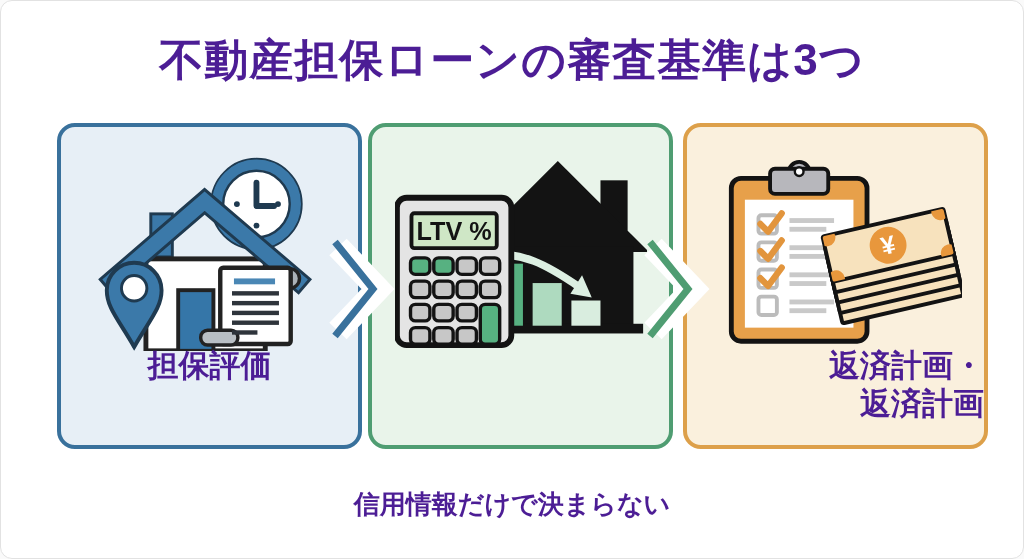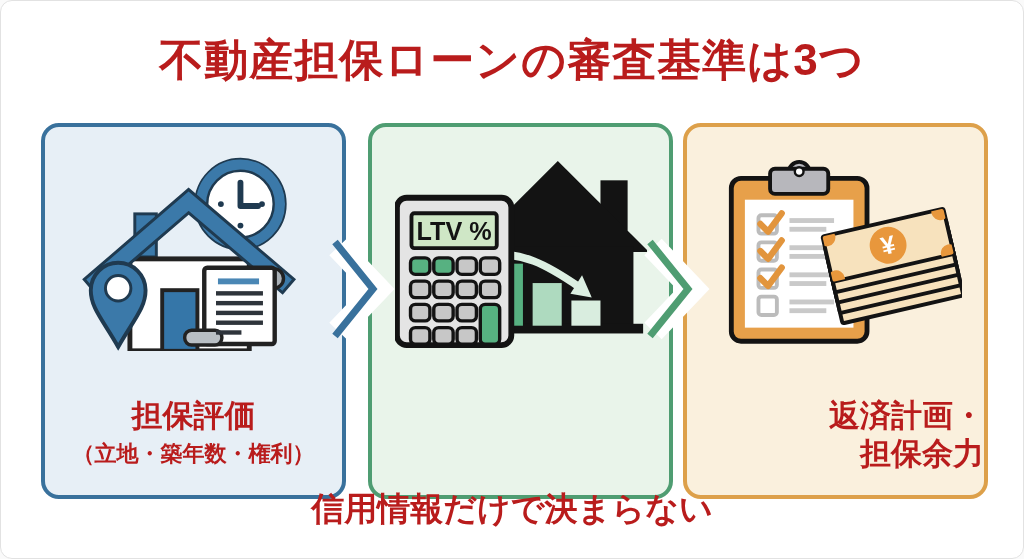--- a/index.html
+++ b/index.html
@@ -2,31 +2,31 @@
 <html><head>
 <meta charset="utf-8">
 <style>
   html,body { margin:0; padding:0; background:#fafafa; }
   * { box-sizing:border-box; }
   .stage {
     position:relative; width:1024px; height:559px; margin:0 auto;
     background:#ffffff; border:1px solid #e2e2e2; border-radius:12px;
     overflow:hidden;
     font-family:"Liberation Sans","DejaVu Sans",sans-serif;
-    color:#b91c1c;
+    color:#4c1d95;
   }
   .title {
     position:absolute; top:30px; left:0; right:0;
     text-align:center; font-size:44px; font-weight:800; letter-spacing:1px;
   }
   .card {
-    position:absolute; top:122px; width:305px; height:376px;
+    position:absolute; top:122px; width:305px; height:326px;
     border-radius:18px; border:4px solid;
   }
-  .card1 { left:40px;  background:#e7eff6; border-color:#39719c; }
+  .card1 { left:56px;  background:#e7eff6; border-color:#39719c; }
   .card2 { left:367px; background:#e9f4ea; border-color:#4f9d72; }
   .card3 { left:682px; background:#faf0dd; border-color:#dda04a; }
   .icon-wrap {
     position:absolute; top:24px; left:0; right:0; height:204px;
     display:flex; align-items:center; justify-content:center;
   }
   .card-label {
     position:absolute; left:0; right:0; bottom:58px;
     text-align:center; font-size:31px; font-weight:800;
   }
@@ -39,21 +39,21 @@
     text-align:right; font-size:31px; font-weight:800; line-height:1.22;
   }
   .connector {
     position:absolute; top:234px; width:64px; height:108px; z-index:5;
     overflow:visible;
   }
   #conn1 { left:330px; }
   #conn2 { left:645px; }
   .footer {
     position:absolute; top:486px; left:0; right:0;
-    text-align:center; font-size:33px; font-weight:800;
+    text-align:center; font-size:26px; font-weight:800;
   }
 </style>
 </head>
 <body>
 
 <div class="stage">
 
   <div class="title">不動産担保ローンの審査基準は3つ</div>
 
   <div class="card card1">
@@ -91,21 +91,20 @@
           <rect x="140" y="126" width="42" height="6" fill="#4a87b5"></rect>
           <rect x="138" y="139" width="48" height="4.5" fill="#2e343b"></rect>
           <rect x="138" y="149" width="48" height="4.5" fill="#2e343b"></rect>
           <rect x="138" y="159" width="48" height="4.5" fill="#2e343b"></rect>
           <rect x="138" y="169" width="48" height="4.5" fill="#2e343b"></rect>
           <rect x="138" y="179" width="26" height="4.5" fill="#2e343b"></rect>
         </g>
       </svg>
     </div>
     <div class="card-label">担保評価</div>
-    <div class="card-sublabel">（立地・築年数・権利）</div>
   </div>
 
   <div class="card card2">
     <div class="icon-wrap">
       <svg viewBox="0 0 260 195" width="252" height="189">
 
         <g>
           <rect x="212" y="22" width="28" height="52" fill="#131313"></rect>
           <polygon points="168,2 262,96 74,96" fill="#131313"></polygon>
           <rect x="96" y="90" width="150" height="85" fill="#131313"></rect>
@@ -189,21 +188,21 @@
             <circle cx="124" cy="2" r="9" fill="#e8973c"></circle>
             <circle cx="4" cy="46" r="9" fill="#e8973c"></circle>
             <circle cx="124" cy="46" r="9" fill="#e8973c"></circle>
           </g>
           <text x="64" y="33" text-anchor="middle" font-size="26" font-weight="bold" fill="#ffffff">¥</text>
         </g>
       </svg>
     </div>
     <div class="card-label-two">
       <div>返済計画・</div>
-      <div>担保余力</div>
+      <div>返済計画</div>
     </div>
   </div>
 
   <svg id="conn1" class="connector" viewBox="0 0 64 108">
     <path d="M7,12 L47,54 L7,96" stroke="#ffffff" stroke-width="24" fill="none" stroke-miterlimit="10"></path>
     <path d="M4,7 L42,54 L4,101" stroke="#39719c" stroke-width="7" fill="none" stroke-miterlimit="10"></path>
   </svg>
   <svg id="conn2" class="connector" viewBox="0 0 64 108">
     <path d="M7,12 L47,54 L7,96" stroke="#ffffff" stroke-width="24" fill="none" stroke-miterlimit="10"></path>
     <path d="M4,7 L42,54 L4,101" stroke="#4f9d72" stroke-width="7" fill="none" stroke-miterlimit="10"></path>

